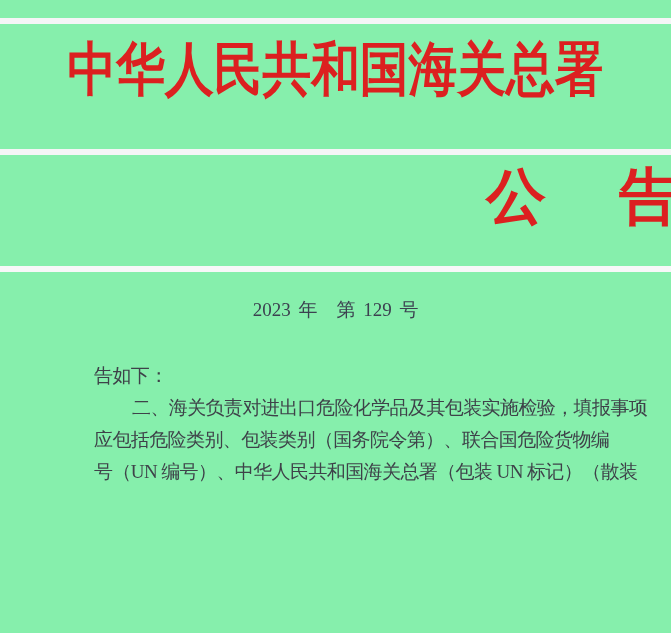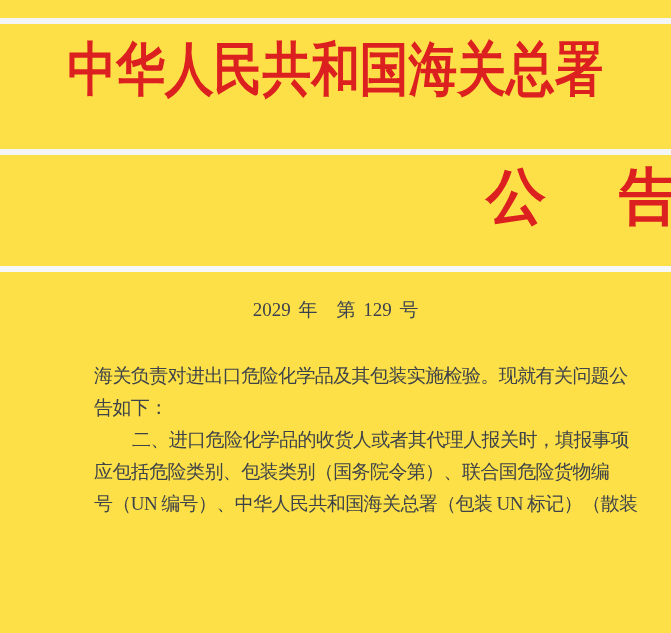--- a/index.html
+++ b/index.html
@@ -10,21 +10,21 @@
     width: 671px;
     height: 633px;
     background: #fefefe;
     overflow: hidden;
     position: relative;
     font-family: "Liberation Serif", "DejaVu Serif", serif;
   }
   .page {
     position: absolute;
     inset: 0;
-    background: #fde047;
+    background: #86efac;
   }
   
   .band {
     position: absolute;
     left: 0;
     width: 100%;
     height: 6px;
     background: #f4f5f6;
     pointer-events: none;
   }
@@ -102,30 +102,29 @@
 <div class="page">
 
   <div class="band b1"></div>
   <div class="band b2"></div>
   <div class="band b3"></div>
 
   <h1 class="agency-title">中华人民共和国海关总署</h1>
 
   <h2 class="notice-title">公 告</h2>
 
-  <div class="issue-line">2029 年　第 129 号</div>
+  <div class="issue-line">2023 年　第 129 号</div>
 
   <div class="doc-body">
 
     <p>
-      <span class="line">海关负责对进出口危险化学品及其包装实施检验。现就有关问题公</span>
       <span class="line">告如下：</span>
     </p>
 
 
     <p>
-      <span class="line indent">二、进口危险化学品的收货人或者其代理人报关时，填报事项</span>
+      <span class="line indent">二、海关负责对进出口危险化学品及其包装实施检验，填报事项</span>
       <span class="line">应包括危险类别、包装类别（国务院令第）、联合国危险货物编</span>
       <span class="line">号（UN 编号）、中华人民共和国海关总署（包装 UN 标记）（散装</span>
     </p>
 
   </div>
 </div>
 
 </body></html>

